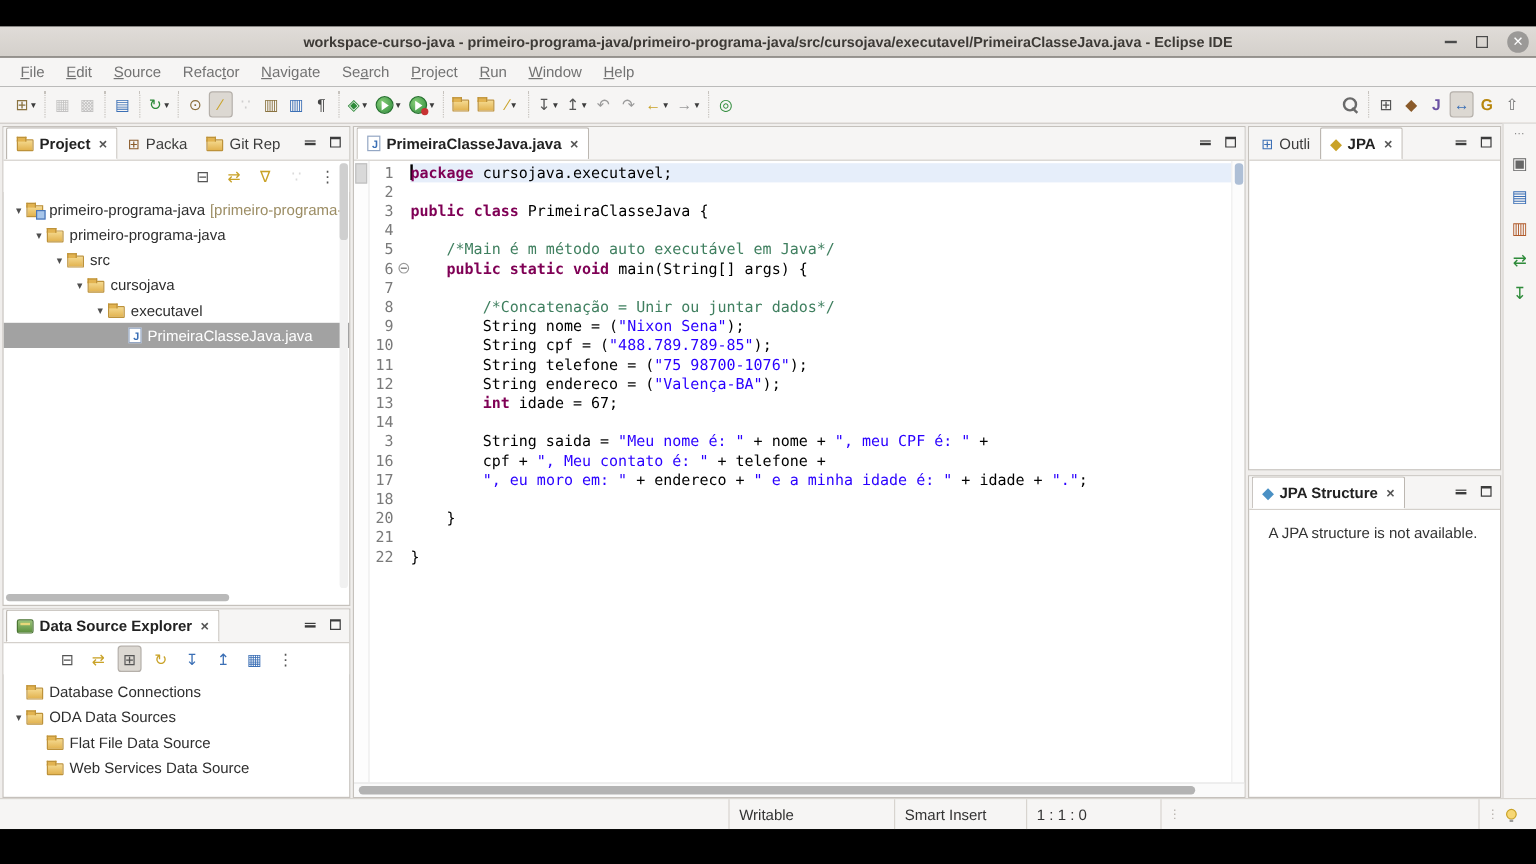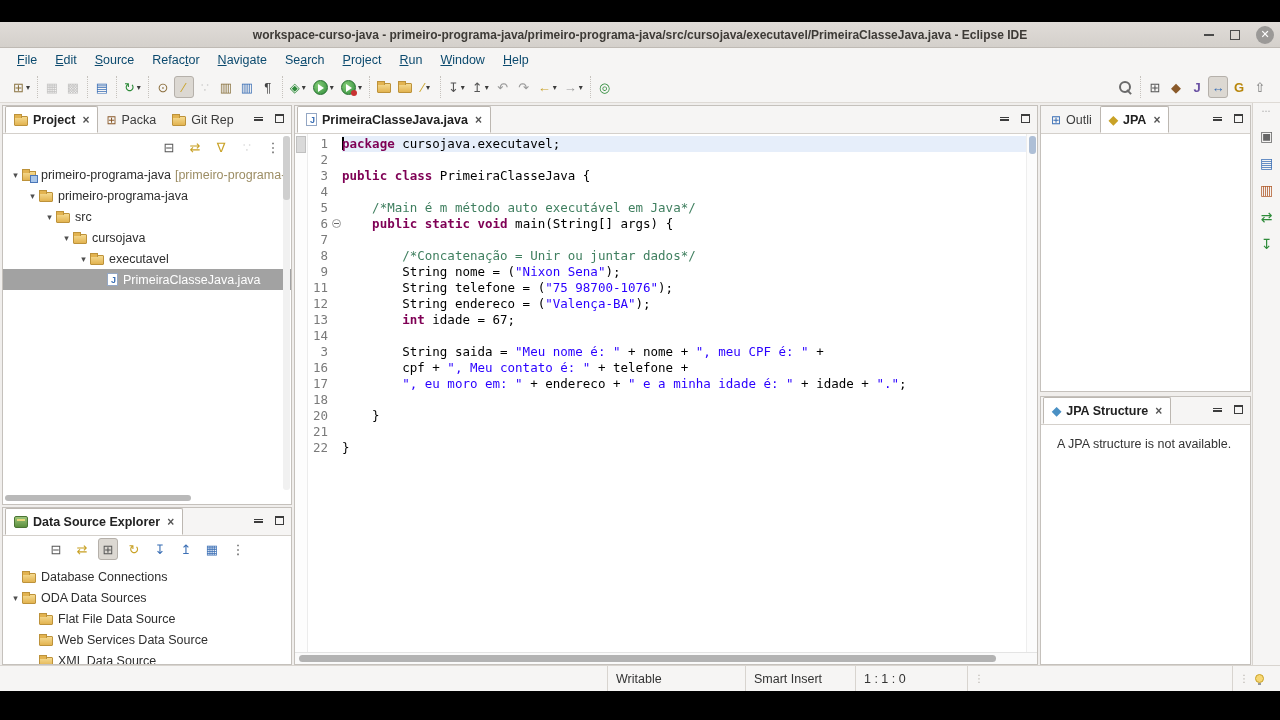--- a/index.html
+++ b/index.html
@@ -11,21 +11,21 @@
   
   .titlebar{height:26px;background:linear-gradient(#e0dcd8,#d4d0cb);border-bottom:1px solid #bfbab4;display:flex;align-items:center;position:relative;flex:none}
   .title-text{flex:1;text-align:center;font-size:12px;font-weight:700;color:#3d3a36;white-space:nowrap;overflow:hidden}
   .win-controls{position:absolute;right:6px;top:0;height:100%;display:flex;align-items:center;gap:16px}
   .wbtn{display:flex;align-items:center;justify-content:center}
   .i-winmin{width:10px;height:2px;background:#4a4a4a}
   .i-winmax{width:10px;height:10px;border:1px solid #4a4a4a}
   .i-winclose{width:18px;height:18px;border-radius:50%;background:#9b9997;color:#fff;font-size:11px;display:flex;align-items:center;justify-content:center}
   
   .menubar{height:24px;background:#f6f5f4;display:flex;align-items:center;padding-left:8px;flex:none}
-  .menu-item{padding:3px 9px;color:#0c4a6e}
+  .menu-item{padding:3px 9px;color:#737373}
   .menu-item u{text-decoration:underline}
   
   .toolbar{height:31px;background:#f6f5f4;border-bottom:1px solid #dedad5;display:flex;align-items:center;padding:0 6px;flex:none}
   .tb-group{display:flex;align-items:center;gap:1px;padding:0 4px;border-left:1px dotted #c6c2bd}
   .tb-group:first-child{border-left:none}
   .tb-spacer{flex:1}
   .tbtn{height:22px;min-width:20px;padding:0 2px;display:flex;align-items:center;justify-content:center;border-radius:3px;border:1px solid transparent}
   .tbtn.pressed{background:#dcd8d2;border-color:#b5b0aa}
   .tbtn.disabled{opacity:.35}
   .glyph{font-size:13px;line-height:1}
@@ -425,25 +425,20 @@
             <div class="trow" style="padding-left: 23px;">
               <span class="arrow"></span>
               <span class="ci ci-folder"></span>
               <span class="tlabel">Flat File Data Source</span>
             </div>
             <div class="trow" style="padding-left: 23px;">
               <span class="arrow"></span>
               <span class="ci ci-folder"></span>
               <span class="tlabel">Web Services Data Source</span>
             </div>
-            <div class="trow" style="padding-left: 23px;">
-              <span class="arrow"></span>
-              <span class="ci ci-folder"></span>
-              <span class="tlabel">XML Data Source</span>
-            </div>
           </div>
       </div>
     </div>
 
     <div class="editor-col">
       <div class="tabs-row" id="editor-tabs">
         <span class="tab active">
             <span class="ci ci-javafile"></span>
             <span class="tab-label">PrimeiraClasseJava.java</span>
             <span class="tab-close">×</span>
@@ -464,20 +459,21 @@
         <div class="code-area" id="code-area">
             <div class="cline"><span class="lnum">1</span><span class="lfold"></span><span class="ltext current"><span class="caret"></span><span class="kw">package</span><span class="pl"> cursojava.executavel;</span></span></div>
             <div class="cline"><span class="lnum">2</span><span class="lfold"></span><span class="ltext"></span></div>
             <div class="cline"><span class="lnum">3</span><span class="lfold"></span><span class="ltext"><span class="kw">public</span><span class="pl"> </span><span class="kw">class</span><span class="pl"> PrimeiraClasseJava {</span></span></div>
             <div class="cline"><span class="lnum">4</span><span class="lfold"></span><span class="ltext"></span></div>
             <div class="cline"><span class="lnum">5</span><span class="lfold"></span><span class="ltext"><span class="pl">    </span><span class="com">/*Main é m método auto executável em Java*/</span></span></div>
             <div class="cline"><span class="lnum">6</span><span class="lfold"><span class="fold-minus"></span></span><span class="ltext"><span class="pl">    </span><span class="kw">public</span><span class="pl"> </span><span class="kw">static</span><span class="pl"> </span><span class="kw">void</span><span class="pl"> main(String[] args) {</span></span></div>
             <div class="cline"><span class="lnum">7</span><span class="lfold"></span><span class="ltext"></span></div>
             <div class="cline"><span class="lnum">8</span><span class="lfold"></span><span class="ltext"><span class="pl">        </span><span class="com">/*Concatenação = Unir ou juntar dados*/</span></span></div>
             <div class="cline"><span class="lnum">9</span><span class="lfold"></span><span class="ltext"><span class="pl">        String nome = (</span><span class="str">"Nixon Sena"</span><span class="pl">);</span></span></div>
+            <div class="cline"><span class="lnum">10</span><span class="lfold"></span><span class="ltext"><span class="pl">        String cpf = (</span><span class="str">"488.789.789-85"</span><span class="pl">);</span></span></div>
             <div class="cline"><span class="lnum">11</span><span class="lfold"></span><span class="ltext"><span class="pl">        String telefone = (</span><span class="str">"75 98700-1076"</span><span class="pl">);</span></span></div>
             <div class="cline"><span class="lnum">12</span><span class="lfold"></span><span class="ltext"><span class="pl">        String endereco = (</span><span class="str">"Valença-BA"</span><span class="pl">);</span></span></div>
             <div class="cline"><span class="lnum">13</span><span class="lfold"></span><span class="ltext"><span class="pl">        </span><span class="kw">int</span><span class="pl"> idade = 67;</span></span></div>
             <div class="cline"><span class="lnum">14</span><span class="lfold"></span><span class="ltext"></span></div>
             <div class="cline"><span class="lnum">3</span><span class="lfold"></span><span class="ltext"><span class="pl">        String saida = </span><span class="str">"Meu nome é: "</span><span class="pl"> + nome + </span><span class="str">", meu CPF é: "</span><span class="pl"> +</span></span></div>
             <div class="cline"><span class="lnum">16</span><span class="lfold"></span><span class="ltext"><span class="pl">        cpf + </span><span class="str">", Meu contato é: "</span><span class="pl"> + telefone +</span></span></div>
             <div class="cline"><span class="lnum">17</span><span class="lfold"></span><span class="ltext"><span class="pl">        </span><span class="str">", eu moro em: "</span><span class="pl"> + endereco + </span><span class="str">" e a minha idade é: "</span><span class="pl"> + idade + </span><span class="str">"."</span><span class="pl">;</span></span></div>
             <div class="cline"><span class="lnum">18</span><span class="lfold"></span><span class="ltext"></span></div>
             <div class="cline"><span class="lnum">20</span><span class="lfold"></span><span class="ltext"><span class="pl">    }</span></span></div>
             <div class="cline"><span class="lnum">21</span><span class="lfold"></span><span class="ltext"></span></div>

